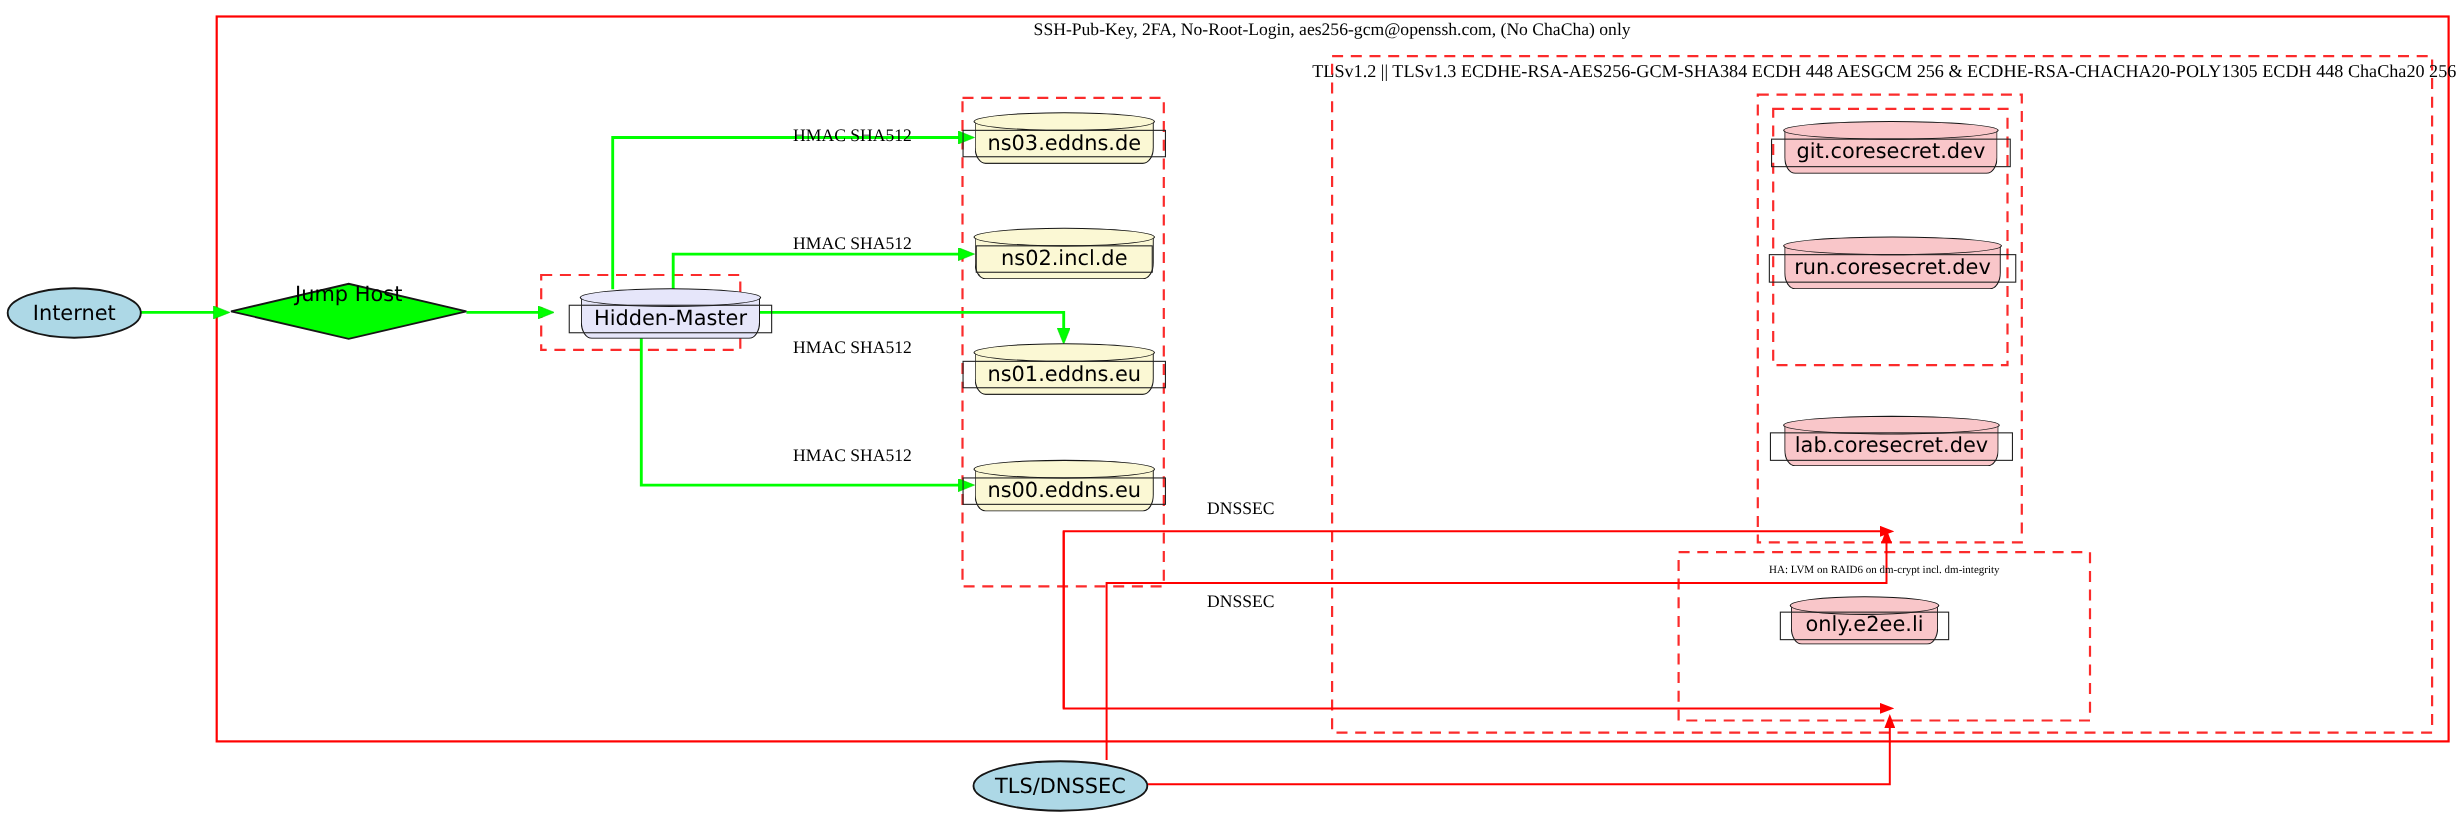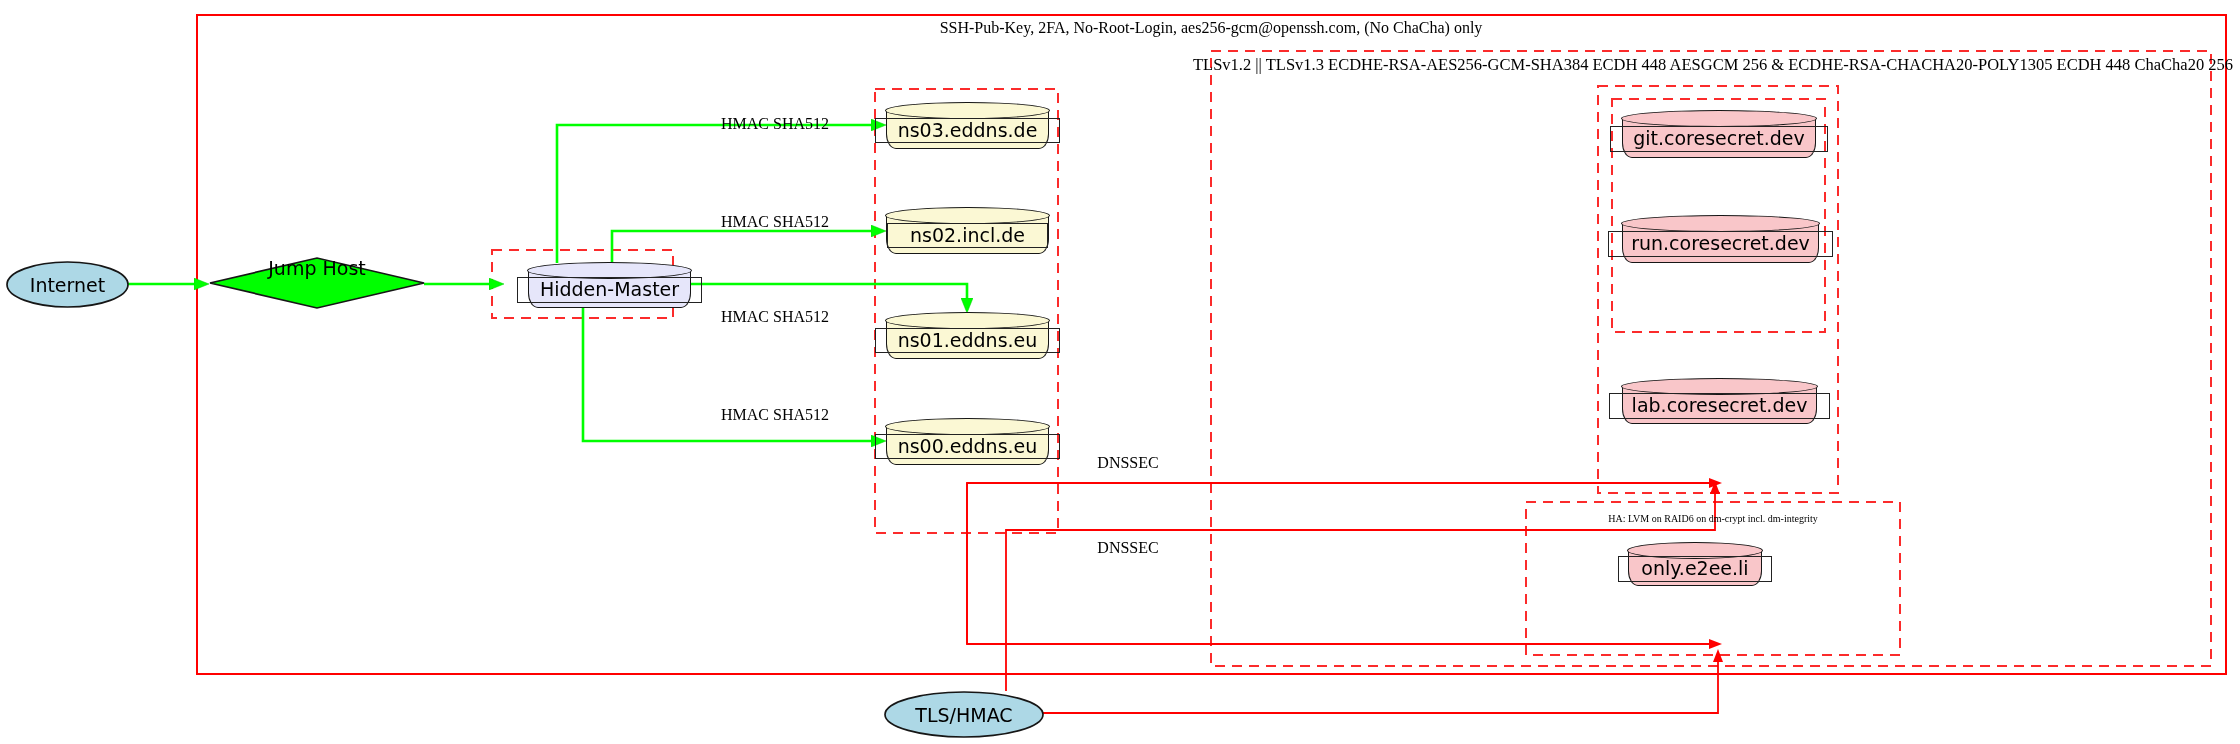--- a/index.html
+++ b/index.html
@@ -84,21 +84,21 @@
     <polyline points="1006,691 1006,530 1715,530 1715,493" fill="none" stroke="#ff0000" stroke-width="1.8" marker-end="url(#ar)"></polyline>
     <polyline points="1043,713 1718,713 1718,661" fill="none" stroke="#ff0000" stroke-width="1.8" marker-end="url(#ar)"></polyline>
 
     <ellipse cx="67.5" cy="284.5" rx="60.5" ry="22.5" fill="#add8e6" stroke="#161616" stroke-width="1.7"></ellipse>
     <ellipse cx="964" cy="714.5" rx="79" ry="22.5" fill="#add8e6" stroke="#161616" stroke-width="1.7"></ellipse>
     <polygon points="210,283 317,258 424,283 317,308" fill="#00ff00" stroke="#161616" stroke-width="1.7"></polygon>
   </svg>
 
   <div class="nlbl" style="left:67.5px; top:285px;">Internet</div>
   <div class="nlbl" style="left:317px; top:268px;">Jump Host</div>
-  <div class="nlbl" style="left:964px; top:715px;">TLS/HMAC</div>
+  <div class="nlbl" style="left:964px; top:715px;">TLS/DNSSEC</div>
 
   <div class="cyl fill-lavender" style="left:503px; top:270px; width:161px; height:37px;margin-left:25px;">
     <span class="cyl-label">Hidden-Master</span>
   </div>
 
   <div class="cyl fill-yellow" style="left:886px; top:110px; width:161px; height:38px;">
     <span class="cyl-label">ns03.eddns.de</span>
   </div>
   <div class="cyl fill-yellow" style="left:886px; top:215px; width:161px; height:38px;">
     <span class="cyl-label">ns02.incl.de</span>

